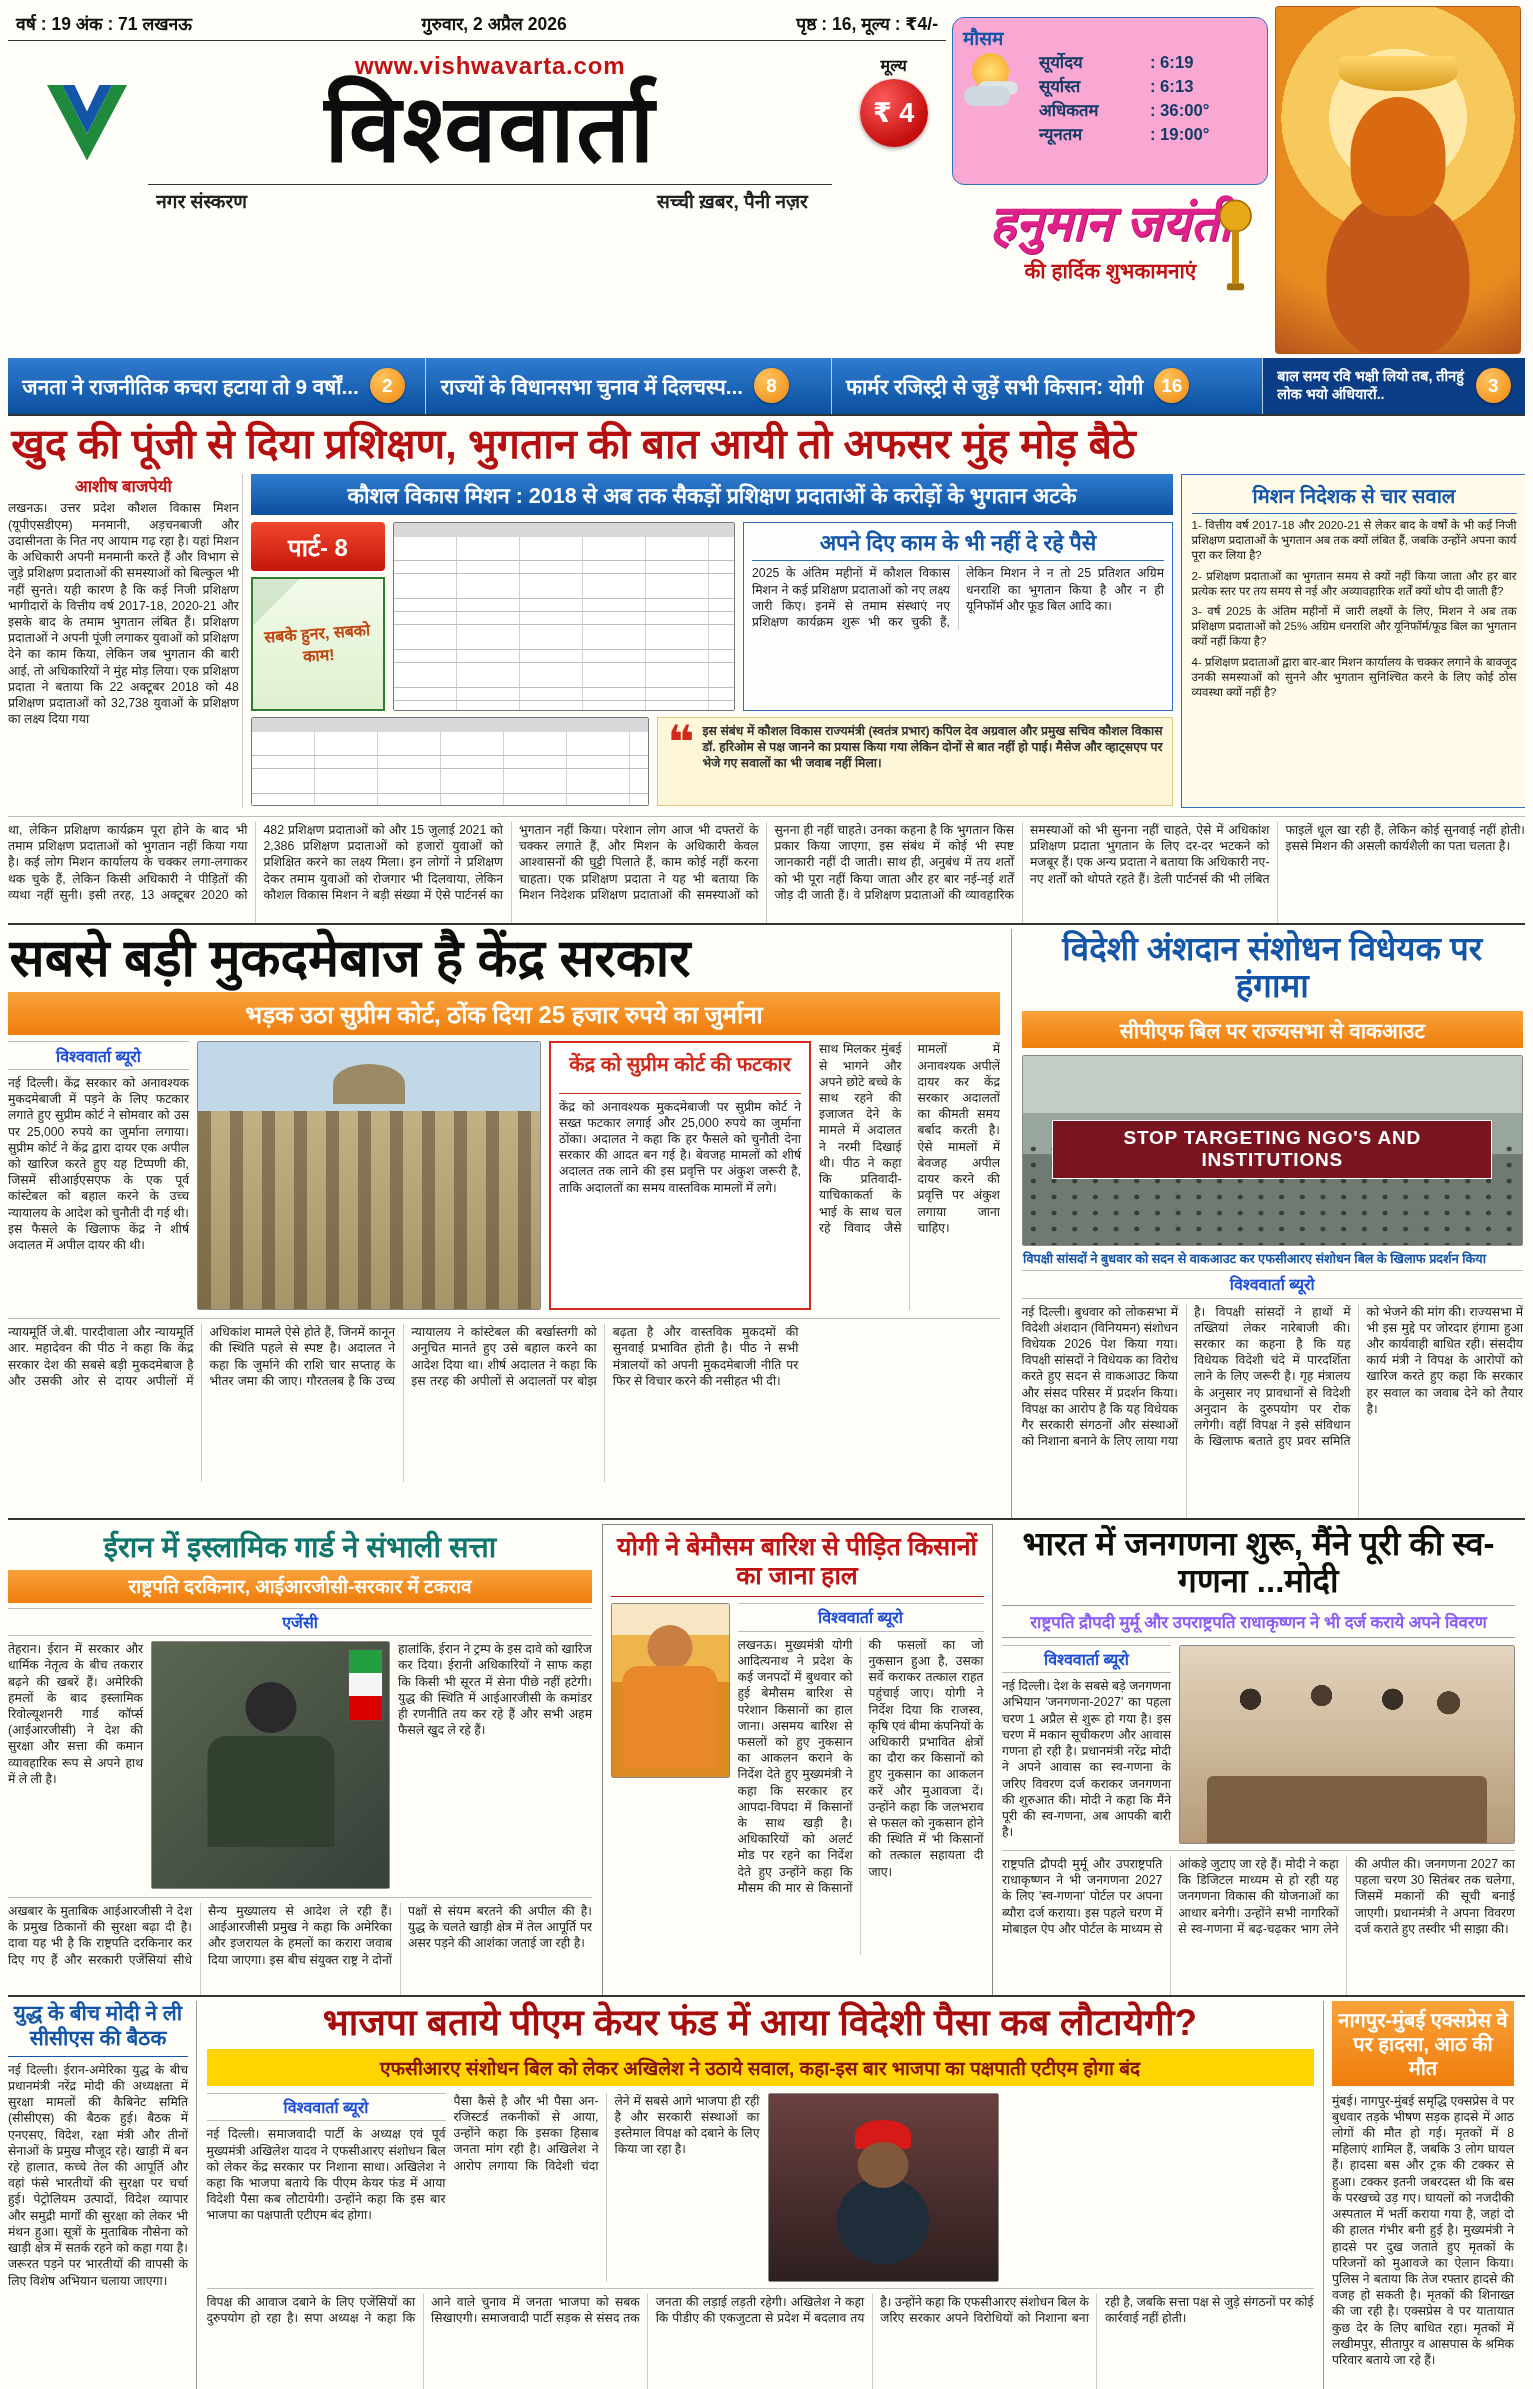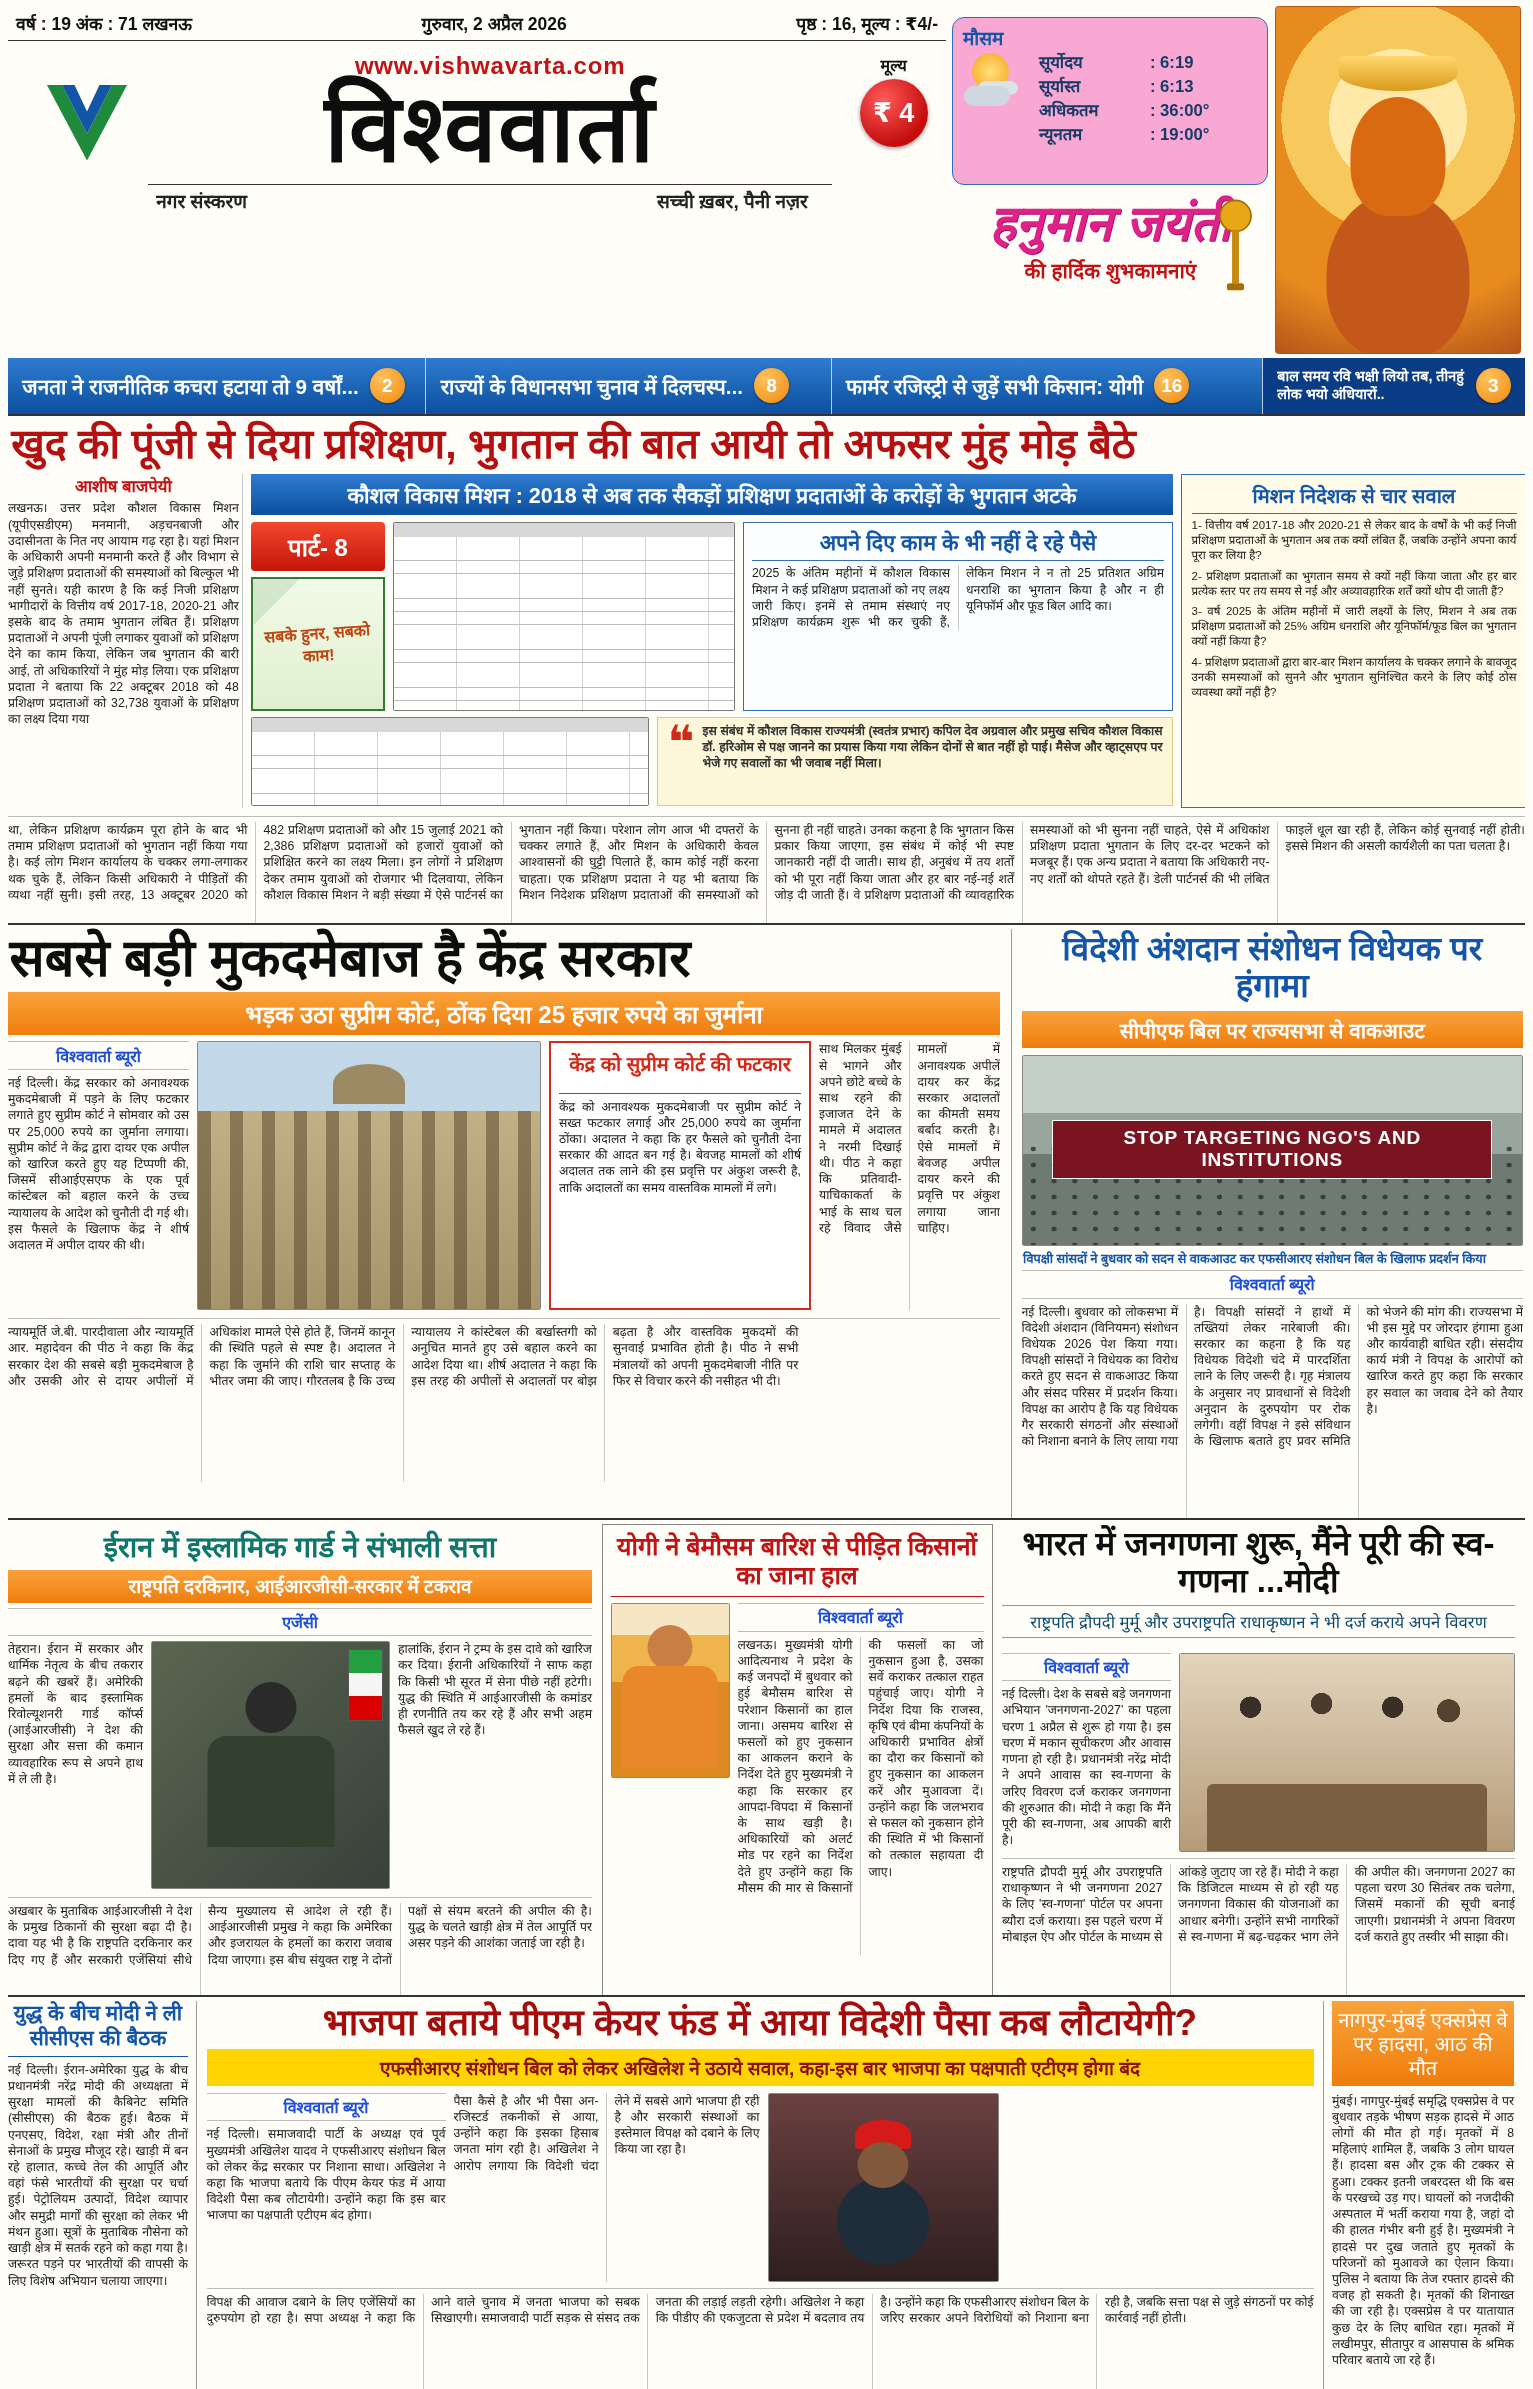--- a/index.html
+++ b/index.html
@@ -149,22 +149,22 @@
   .yogi-box { border:1.6px solid #888; padding:6.4px 8px; }
   .yogi-headline { color:#c11313; font-weight:bold; font-size:25px; line-height:1.15; text-align:center;
                    border-bottom:1.2px solid #c11313; padding-bottom:6.4px; margin-bottom:6.4px; }
   .yogi-grid { display:grid; grid-template-columns:119px 1fr; gap:8px; height:359px; }
   .yogi-photo { height:175px; background:linear-gradient(#f7e6c4 0 18%, #efb44c 18% 45%, #dd8a22 45%); }
   .yogi-photo::before { content:""; position:absolute; left:50%; top:12%; width:45px; height:45px; transform:translateX(-50%);
       border-radius:50%; background:#c97f43; }
   .yogi-photo::after { content:""; position:absolute; left:50%; top:36%; width:95px; height:103px; transform:translateX(-50%);
       border-radius:16px 16px 0 0; background:#e8882a; }
   .census-headline { color:#0d0d0d; font-weight:bold; font-size:33px; line-height:1.12; text-align:center; padding:1.6px 0 4.8px; }
-  .census-sub { color:#0c4a6e; font-weight:normal; font-size:16.7px; text-align:center;
-                border-top:1.2px solid #999; border-bottom:1.2px solid #999; padding:4px 0; margin-bottom:15px; }
+  .census-sub { color:#8b5cf6; font-weight:bold; font-size:16.7px; text-align:center;
+                border-top:1.2px solid #999; border-bottom:1.2px solid #999; padding:4px 0; margin-bottom:7px; }
   .census-mid { display:grid; grid-template-columns:169px 1fr; gap:8px; height:199px; }
   .census-photo { background:linear-gradient(#e3d4bd,#b59b78); }
   .census-photo::before { content:""; position:absolute; left:8%; bottom:0; width:84%; height:34%;
       background:#7a5f43; border-radius:6.4px 6.4px 0 0; }
   .census-photo::after { content:""; position:absolute; left:12%; top:18%; width:76%; height:46%;
       background:
         radial-gradient(circle 17.5px at 12% 20%, #3a2f26 60%, rgba(0,0,0,0) 62%),
         radial-gradient(circle 17.5px at 40% 16%, #4a3b2d 60%, rgba(0,0,0,0) 62%),
         radial-gradient(circle 17.5px at 68% 20%, #3a2f26 60%, rgba(0,0,0,0) 62%),
         radial-gradient(circle 19px at 90% 24%, #52422f 60%, rgba(0,0,0,0) 62%); }
@@ -179,21 +179,21 @@
   .yellow-bar { background:#ffd400; color:#8a1111; font-weight:bold; font-size:19px; height:37px;
                 display:flex; align-items:center; justify-content:center; text-align:center; margin-bottom:6.4px; }
   .pm-grid { display:grid; grid-template-columns:239px 306px 231px 1fr; gap:8px; height:189px; }
   .akhilesh-photo { background:linear-gradient(#6b4040,#2e1f1f); }
   .akhilesh-photo::before { content:""; position:absolute; left:50%; top:14%; width:56px; height:29px; transform:translateX(-50%);
       background:#d61a1a; border-radius:50% 50% 10% 10%; }
   .akhilesh-photo::after { content:""; position:absolute; left:50%; top:26%; width:51px; height:46px; transform:translateX(-50%);
       border-radius:50%; background:#80593d; box-shadow:0 56px 0 20.7px #1f2c3a; }
   .pm-bottom { height:126px; margin-top:6.4px; border-top:0.8px solid #bbb; padding-top:4.8px; }
   .accident { border-left:1.2px solid #999; padding-left:8px; }
-  .accident-headline { background:linear-gradient(#f9a23b,#ef7d0c); color:#fff; font-weight:normal; font-size:20px;
+  .accident-headline { background:linear-gradient(#f9a23b,#ef7d0c); color:#fff; font-weight:bold; font-size:20px;
                        line-height:1.2; text-align:center; padding:6.4px 4.8px; margin-bottom:6.4px; }
 </style>
 </head>
 <body>
 
 <div class="page">
 
   <header class="masthead">
     <div class="mast-left">
       <div class="top-info">

